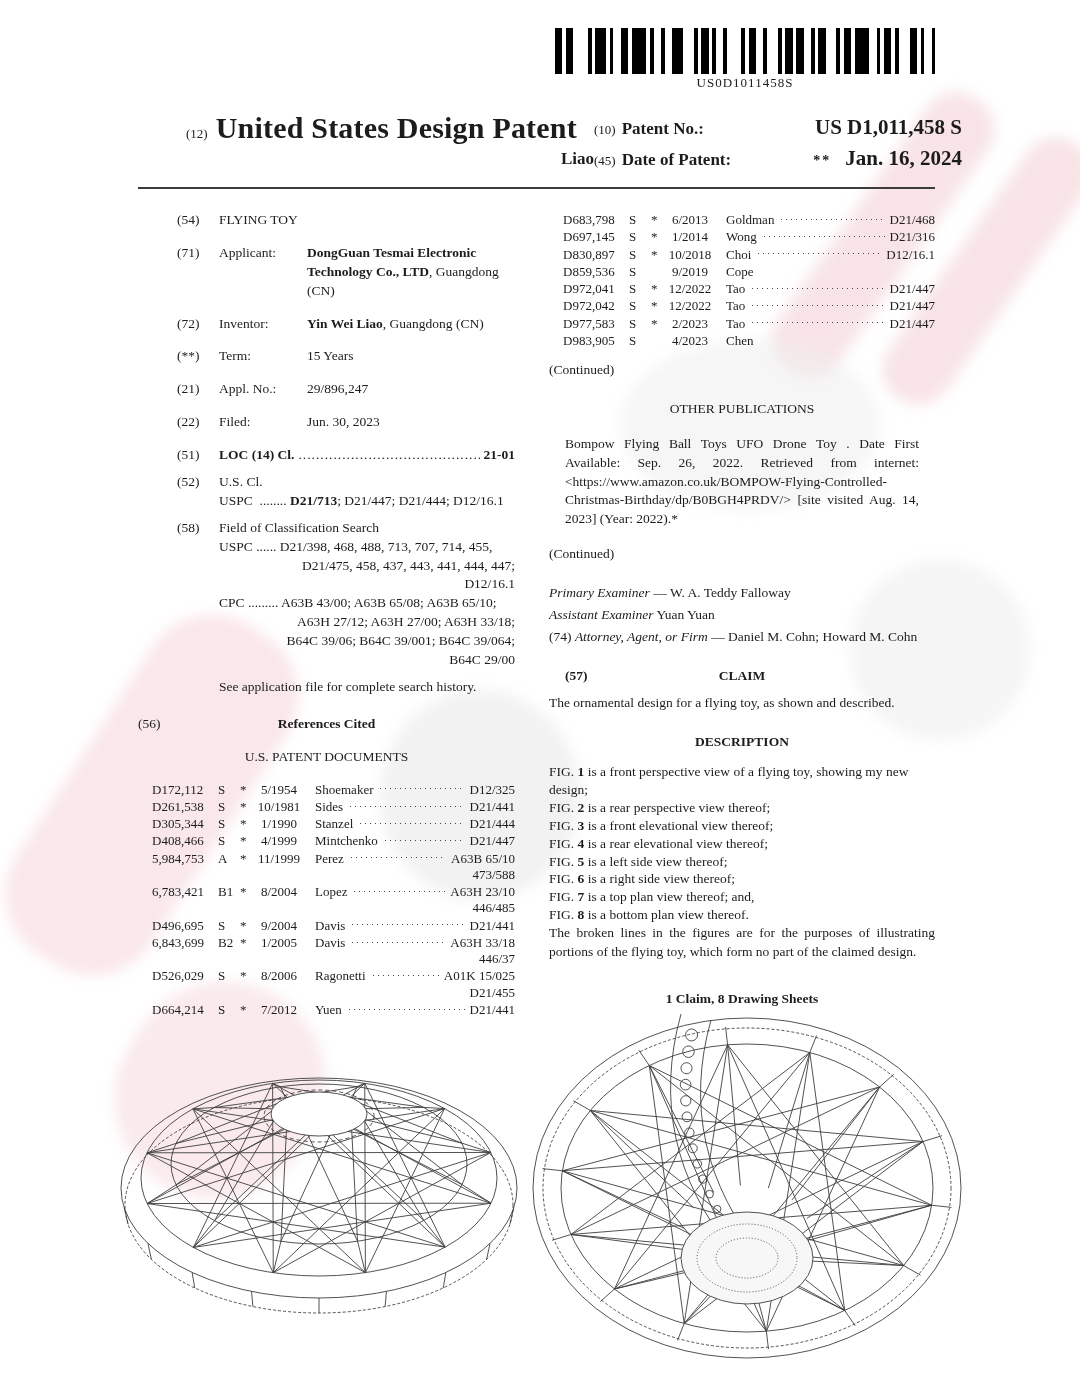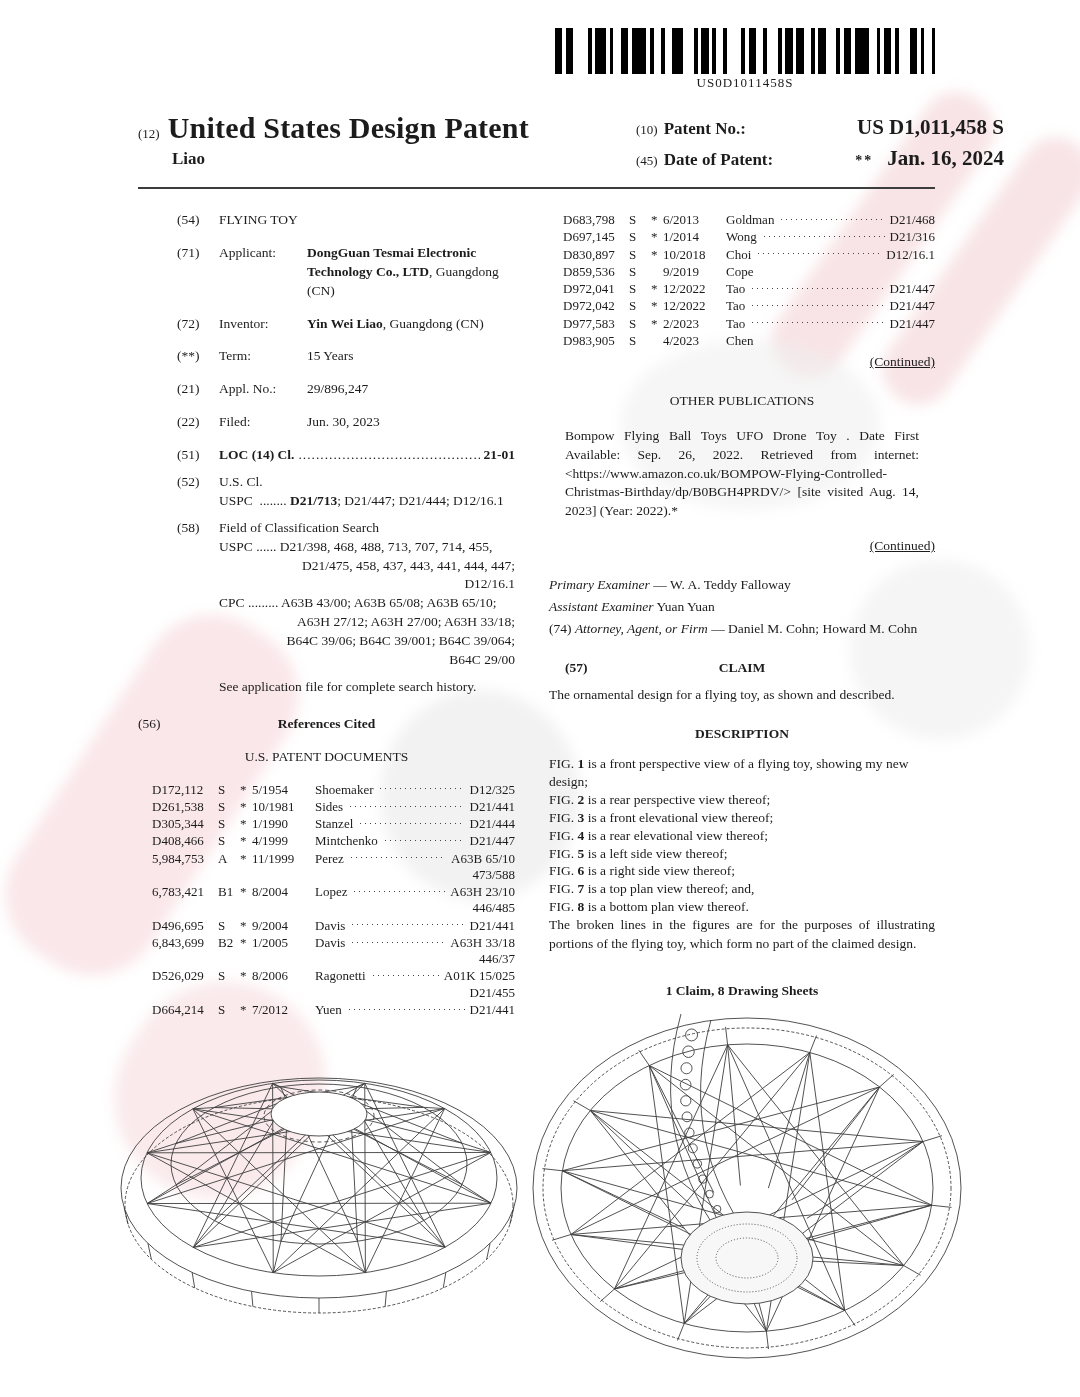--- a/index.html
+++ b/index.html
@@ -14,26 +14,26 @@
   .wm-gray1{left:380px;top:690px;width:200px;height:210px;background:#e7e7e7;border-radius:50%;}
   .wm-gray2{left:620px;top:340px;width:260px;height:170px;background:#efefef;border-radius:50%;}
   .wm-gray3{left:850px;top:560px;width:180px;height:180px;background:#ededed;border-radius:50%;}
   .content{position:relative;z-index:1;}
 
   .barcode-wrap{margin:28px 0 0 555px;width:380px;text-align:center;}
   .barcode{display:flex;height:46px;width:380px;}
   .bb{background:#000;}.bs{background:transparent;}
   .barcode-text{font-size:13px;letter-spacing:1px;margin-top:1px;}
 
-  .header{display:flex;padding:20px 76px 0 138px;align-items:flex-start;}
+  .header{display:flex;padding:20px 118px 0 138px;align-items:flex-start;margin-left:48px;}
   .header-left{flex:1 1 auto;}
   .title-row{display:flex;align-items:baseline;gap:8px;}
   .kindcode{font-size:13px;white-space:nowrap;}
   h1{font-size:30px;margin:0;font-weight:bold;letter-spacing:.2px;white-space:nowrap;}
-  .inv-surname{font-size:17px;font-weight:bold;margin:4px 0 0 34px;}
+  .inv-surname{font-size:17px;font-weight:bold;margin:4px 0 0 34px;text-align:right;}
   .header-right{flex:0 0 368px;padding-top:4px;}
   .hr-row{display:flex;align-items:baseline;margin-bottom:6px;}
   .hr-row .kindcode{margin-right:6px;}
   .hr-label{font-size:17px;font-weight:bold;}
   .hr-fill{flex:1;}
   .hr-value{font-size:21px;font-weight:bold;white-space:nowrap;}
   .stars{font-size:14px;font-weight:bold;margin-right:14px;letter-spacing:2px;}
   .rule{margin:10px 138px 0 138px;border:0;border-top:2px solid #3c3c3c;width:797px;}
 
   .columns{display:flex;gap:34px;padding:22px 145px 0 138px;font-size:13.5px;line-height:1.4;}
@@ -53,28 +53,28 @@
 
   .sect-head{position:relative;text-align:center;font-weight:bold;margin:18px 0 14px;}
   .sect-code{position:absolute;left:0;font-weight:normal;}
   .sect-sub{text-align:center;margin:0 0 14px;}
 
   .reftable{font-size:13px;line-height:1.25;padding-left:14px;}
   .refrow .main{display:flex;align-items:baseline;}
   .ref-no{flex:0 0 66px;white-space:nowrap;}
   .ref-kind{flex:0 0 22px;}
   .ref-star{flex:0 0 12px;}
-  .ref-date{flex:0 0 54px;text-align:left;margin-right:9px;white-space:nowrap;}
+  .ref-date{flex:0 0 54px;text-align:center;margin-right:9px;white-space:nowrap;}
   .ref-name{white-space:nowrap;}
   .leader{flex:1;margin:0 5px;height:1em;background-image:radial-gradient(circle,#444 .8px,transparent .95px);
           background-size:5px 5px;background-repeat:repeat-x;background-position:0 72%;min-width:10px;}
   .ref-class{white-space:nowrap;}
   .refrow:has(.ref-class.empty) .leader{visibility:hidden;}
   .ref-class2{text-align:right;}
-  .continued{text-align:right;margin:4px 0 14px;text-decoration:underline;}
+  .continued{text-align:left;margin:12px 0 14px;}
 
   .pubs-body{text-align:justify;margin:16px;}
   .examiners{margin-top:20px;}
   .examiners div{margin-bottom:3px;}
   .claim-head{position:relative;text-align:center;font-weight:bold;margin:20px 0 8px;}
   .claim-code{position:absolute;left:16px;font-weight:bold;}
   .just{text-align:justify;}
   .desc-head{text-align:center;font-weight:bold;margin:20px 0 12px;}
   .figline{line-height:1.32;}
   .sheets{font-weight:bold;text-align:center;margin-top:28px;}

